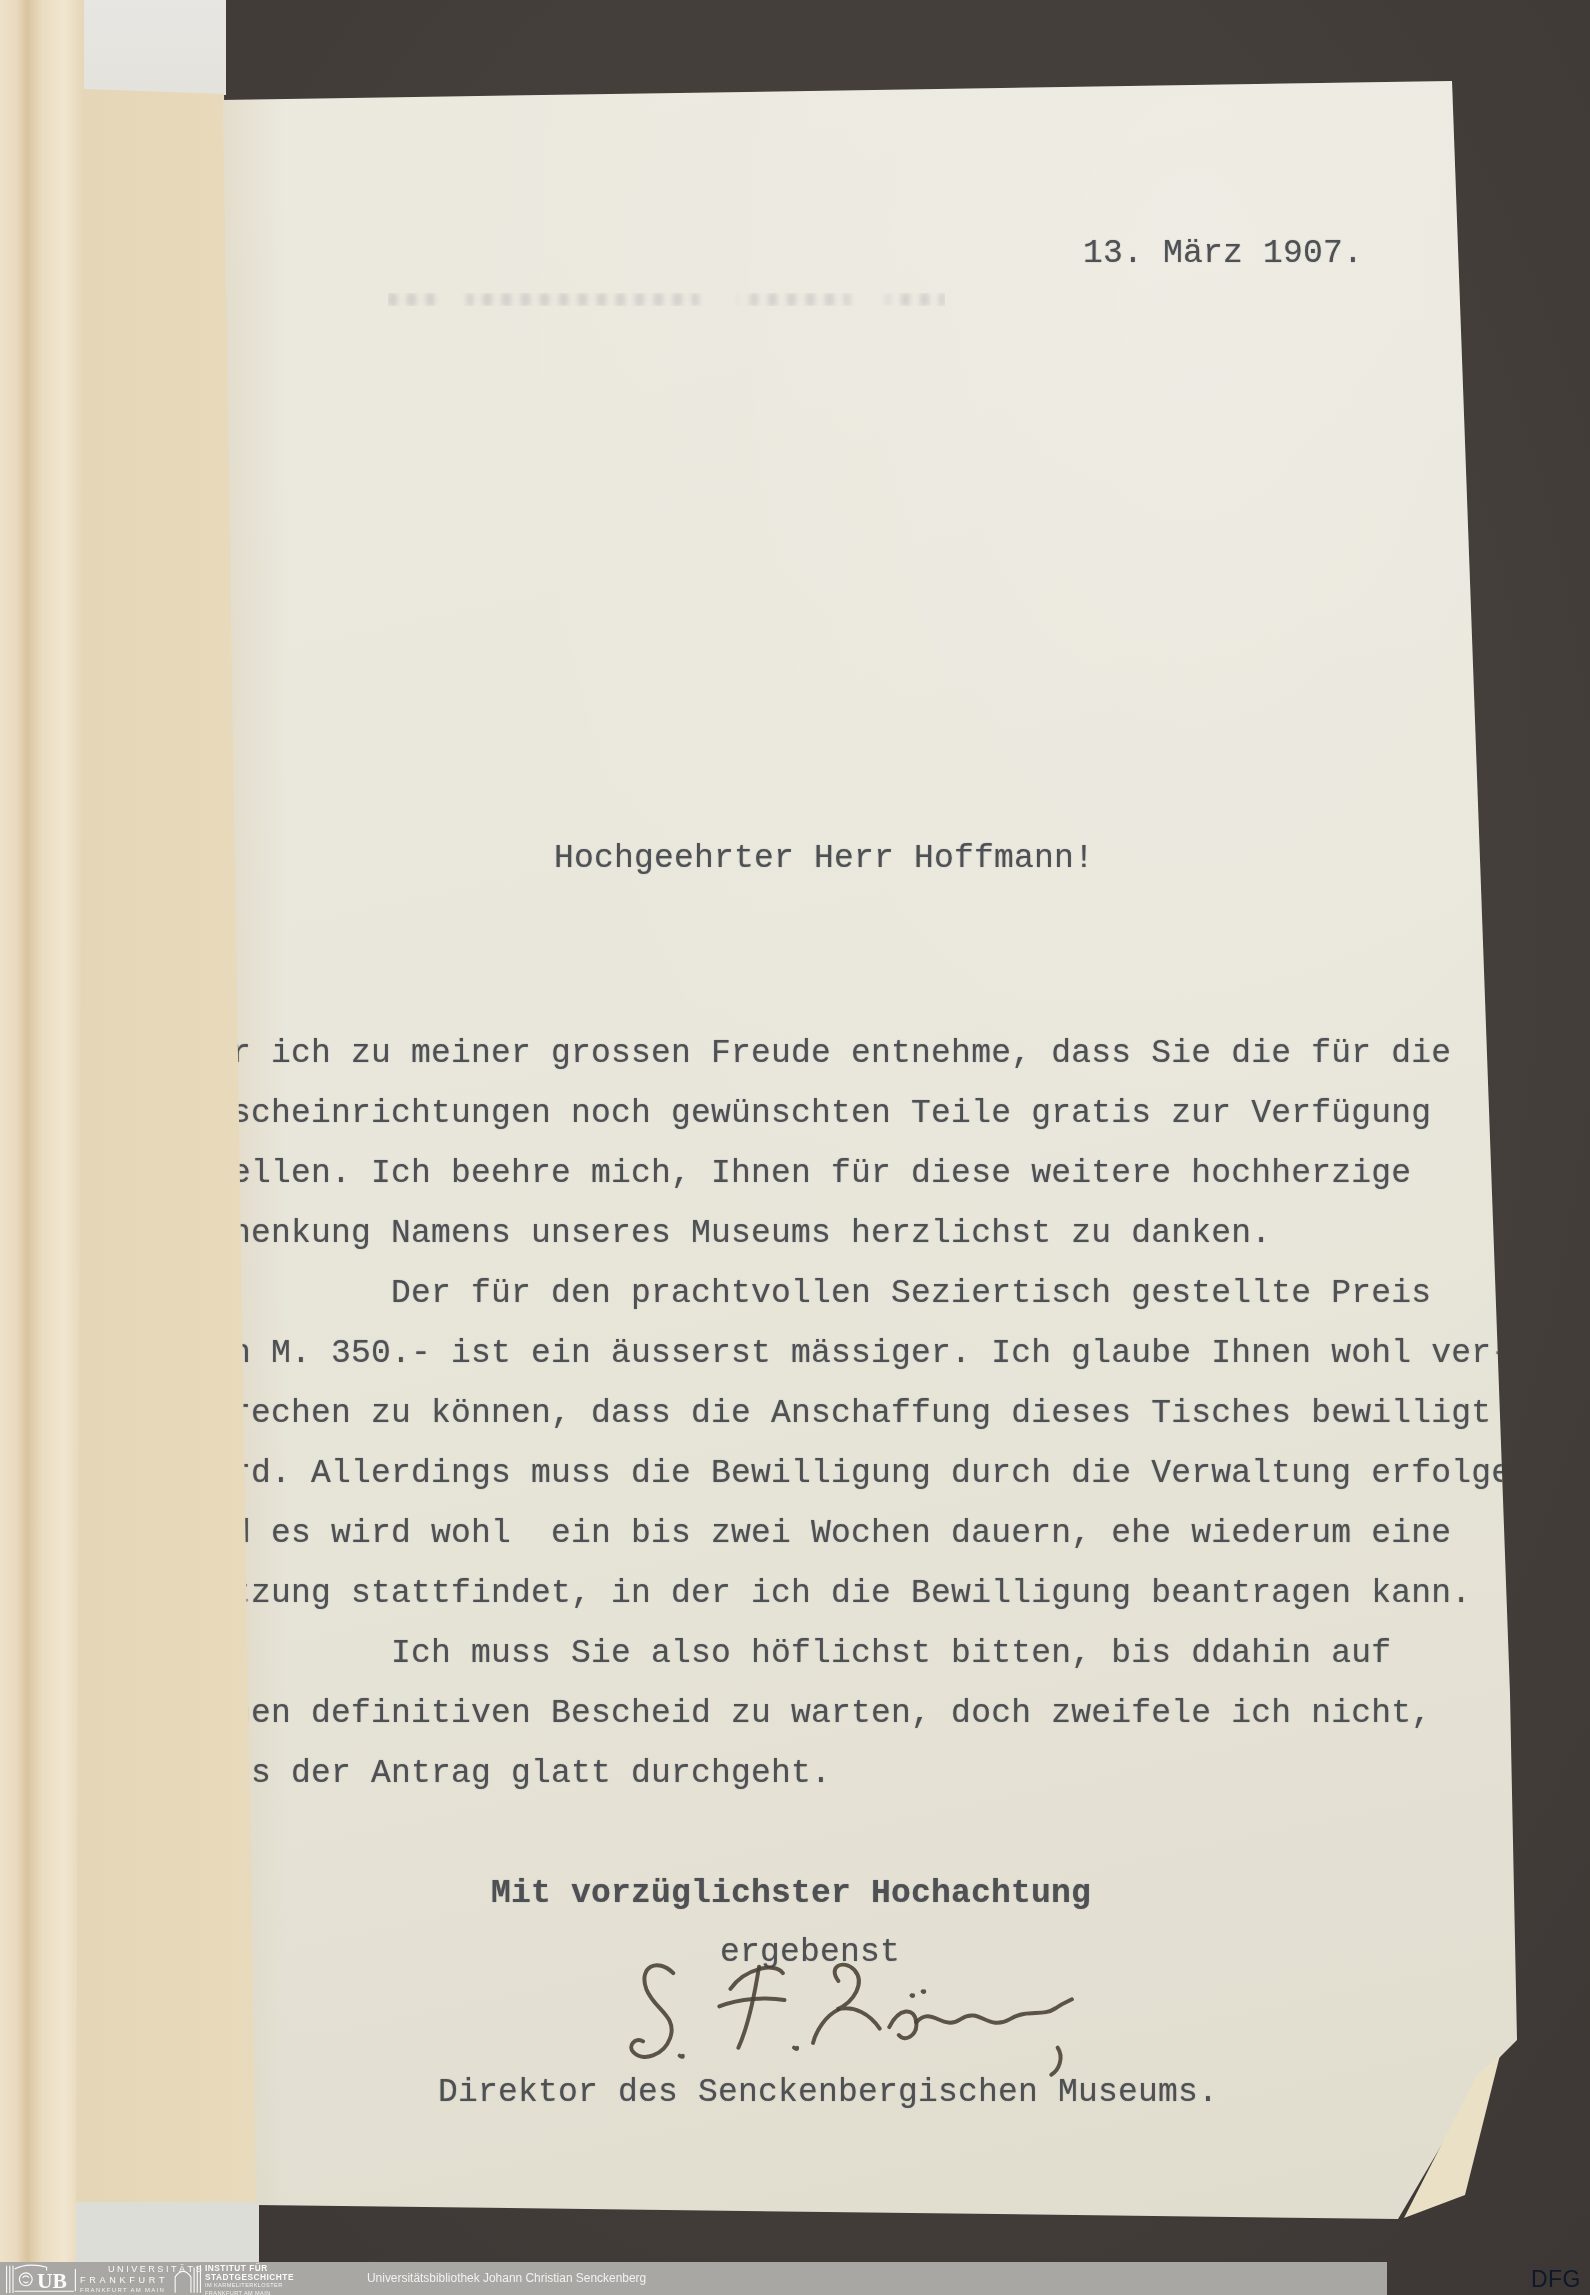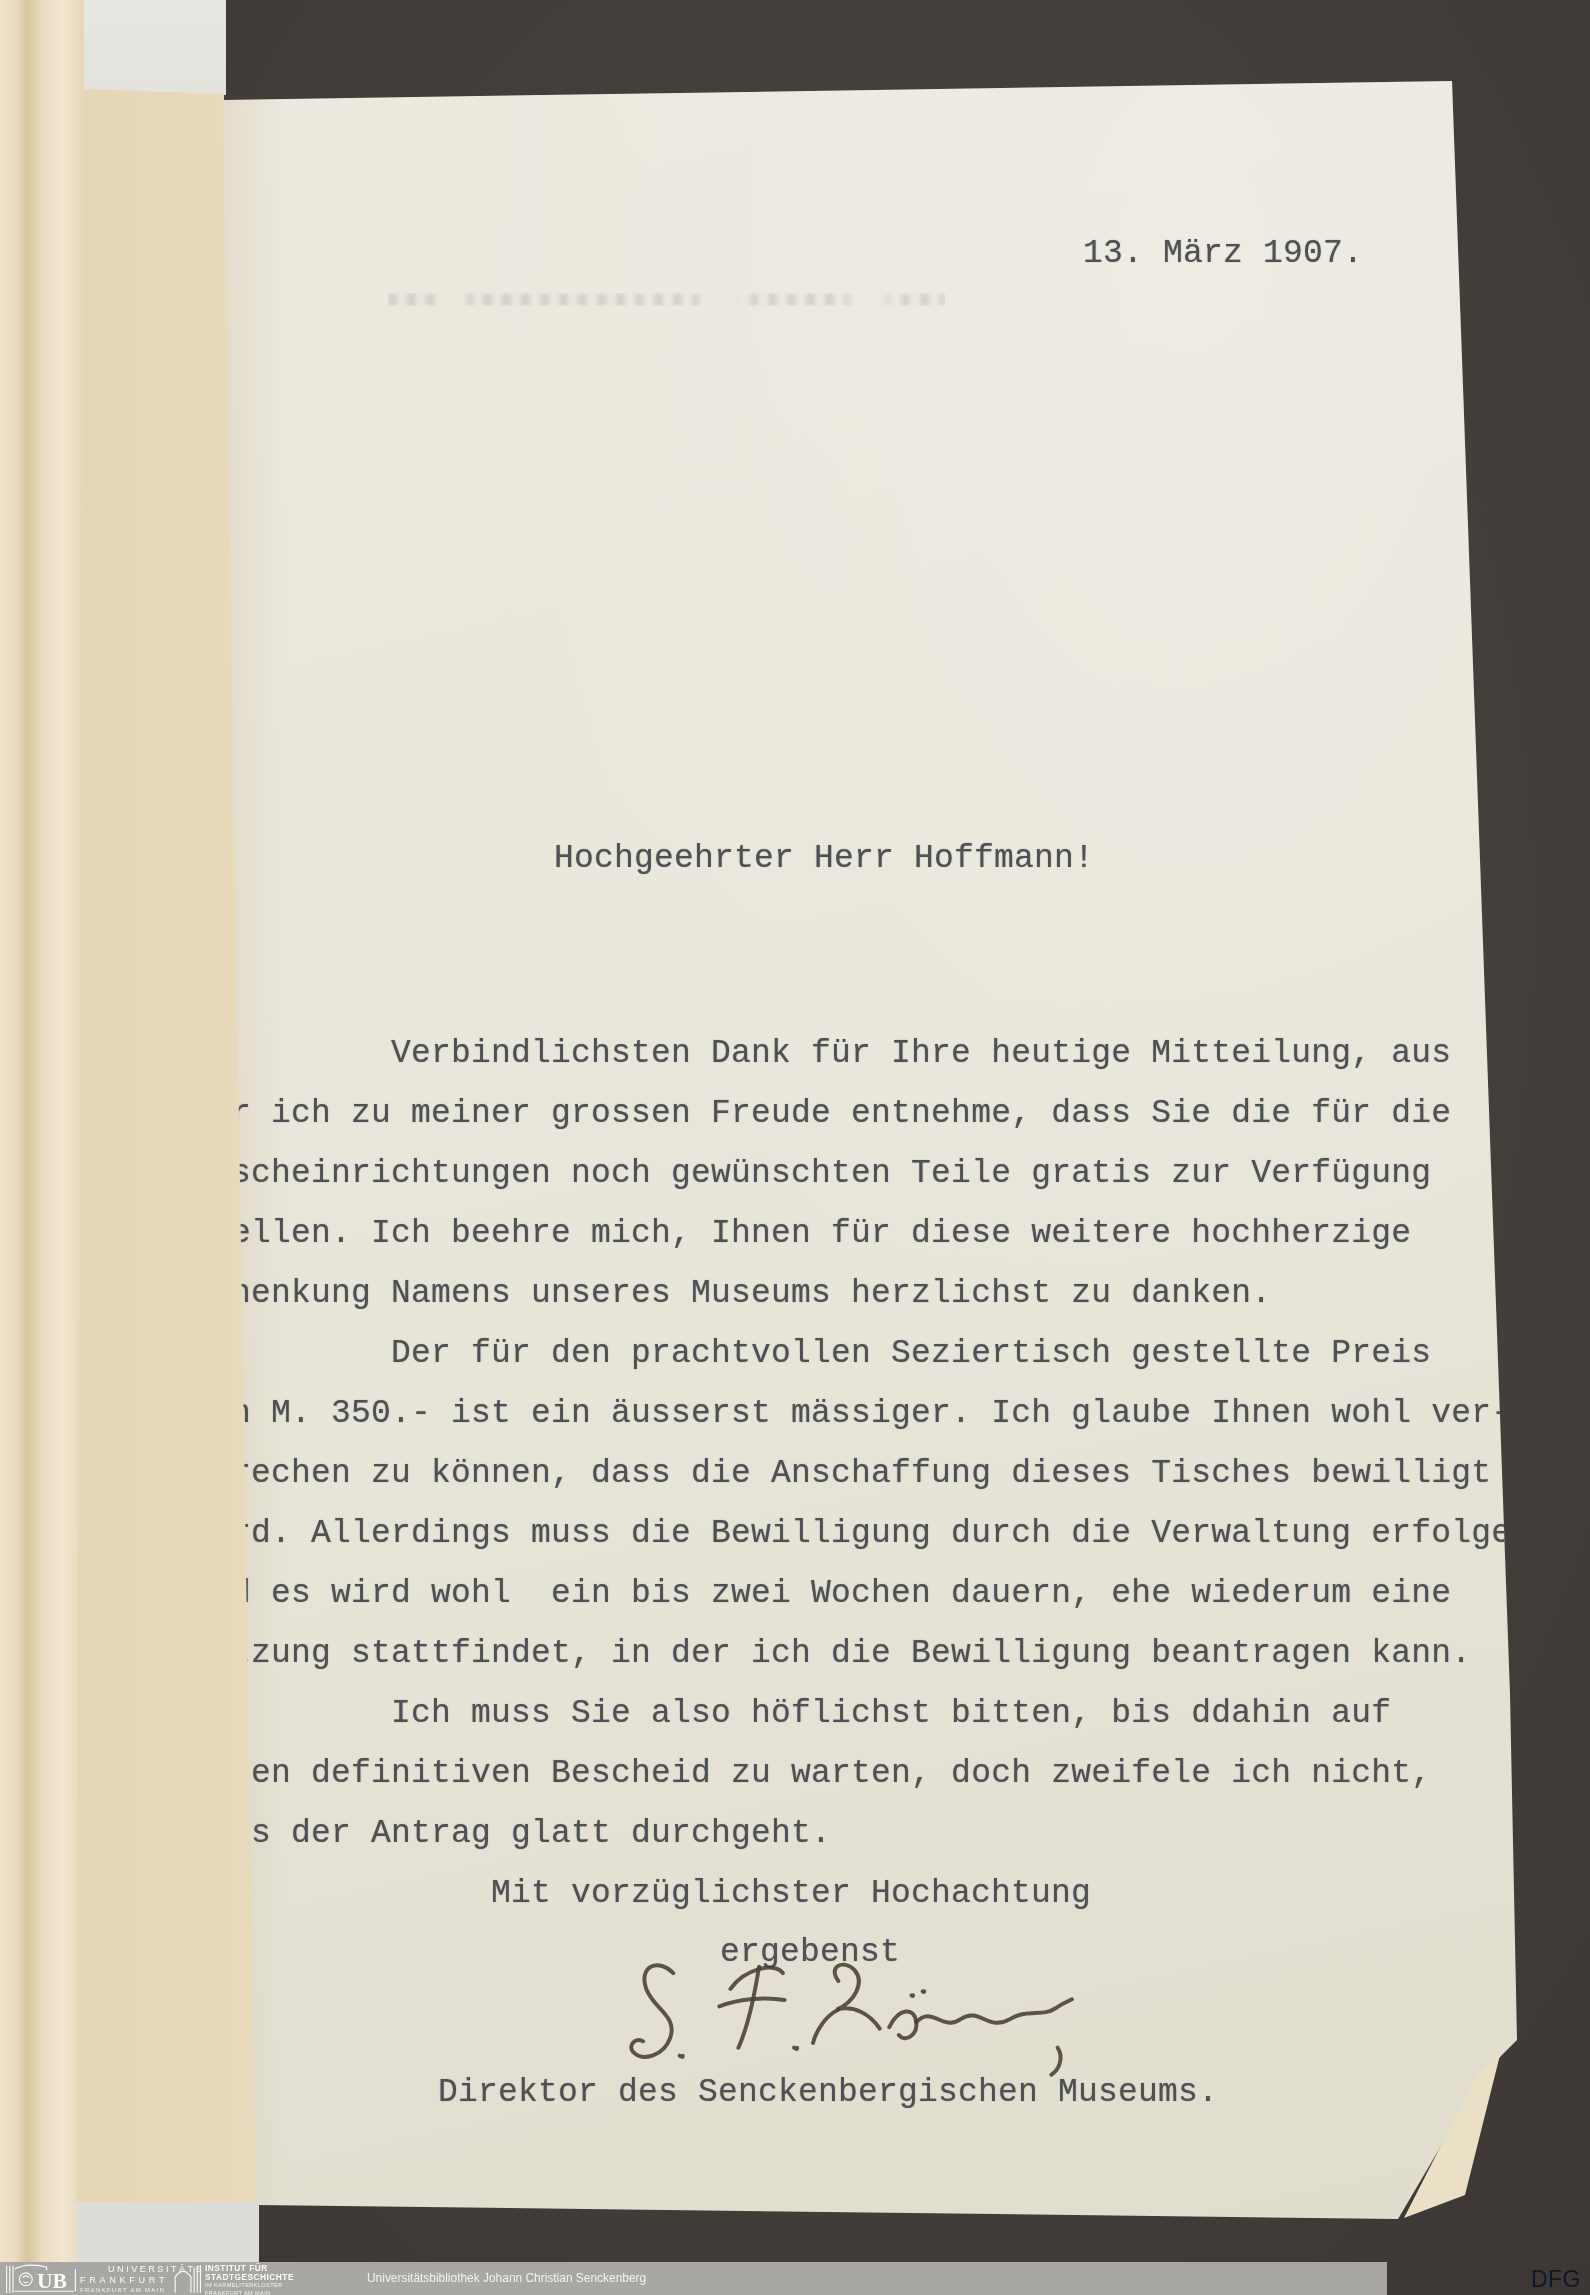--- a/index.html
+++ b/index.html
@@ -46,21 +46,21 @@
   .tw{
     font-family:"Liberation Mono","DejaVu Sans Mono",monospace;
     font-size:33px;color:#43464a;white-space:pre;
     text-shadow:0 0 1.2px rgba(58,62,68,.55);
     opacity:.93;letter-spacing:0.2px;
   }
   #date-line{left:1083px;top:235px;}
   #salutation{left:511px;top:840px;margin-left:43px;}
   #body-lines{left:191px;top:1024px;}
   #body-lines .line{line-height:60px;height:60px;}
-  #closing-1{left:491px;top:1875px;}
+  #closing-1{left:491px;top:1875px;font-weight:bold;}
   #closing-2{left:720px;top:1934px;}
   #sig-title{left:390px;top:2074px;margin-left:48px;}
 
   
   .smudge{
     left:388px;top:293px;width:557px;height:12.7px;
     background:
       repeating-linear-gradient(90deg, rgba(95,104,116,.38) 0 8.7px, rgba(95,104,116,0) 8.7px 19px);
     -webkit-mask-image:linear-gradient(90deg,#000 0 8%,transparent 10% 13%,#000 15% 55%,transparent 57% 62%,#000 66% 82%,transparent 84% 88%,#000 92% 100%);
     mask-image:linear-gradient(90deg,#000 0 8%,transparent 10% 13%,#000 15% 55%,transparent 57% 62%,#000 66% 82%,transparent 84% 88%,#000 92% 100%);
@@ -101,21 +101,20 @@
 
   <div id="sheet" class="layer">
 
     <div class="abs tw" id="date-line">13. März 1907.</div>
 
     <div class="abs smudge"></div>
 
     <div class="abs tw" id="salutation">Hochgeehrter Herr Hoffmann!</div>
 
     <div class="abs" id="body-lines">
-      <div class="tw line">          Verbindlichsten Dank für Ihre heutige Mitteilung, aus</div>
       <div class="tw line">der ich zu meiner grossen Freude entnehme, dass Sie die für die</div>
       <div class="tw line">Wascheinrichtungen noch gewünschten Teile gratis zur Verfügung</div>
       <div class="tw line">stellen. Ich beehre mich, Ihnen für diese weitere hochherzige</div>
       <div class="tw line">Schenkung Namens unseres Museums herzlichst zu danken.</div>
       <div class="tw line">          Der für den prachtvollen Seziertisch gestellte Preis</div>
       <div class="tw line">von M. 350.- ist ein äusserst mässiger. Ich glaube Ihnen wohl ver-</div>
       <div class="tw line">sprechen zu können, dass die Anschaffung dieses Tisches bewilligt</div>
       <div class="tw line">wird. Allerdings muss die Bewilligung durch die Verwaltung erfolgen</div>
       <div class="tw line">und es wird wohl  ein bis zwei Wochen dauern, ehe wiederum eine</div>
       <div class="tw line">Sitzung stattfindet, in der ich die Bewilligung beantragen kann.</div>

